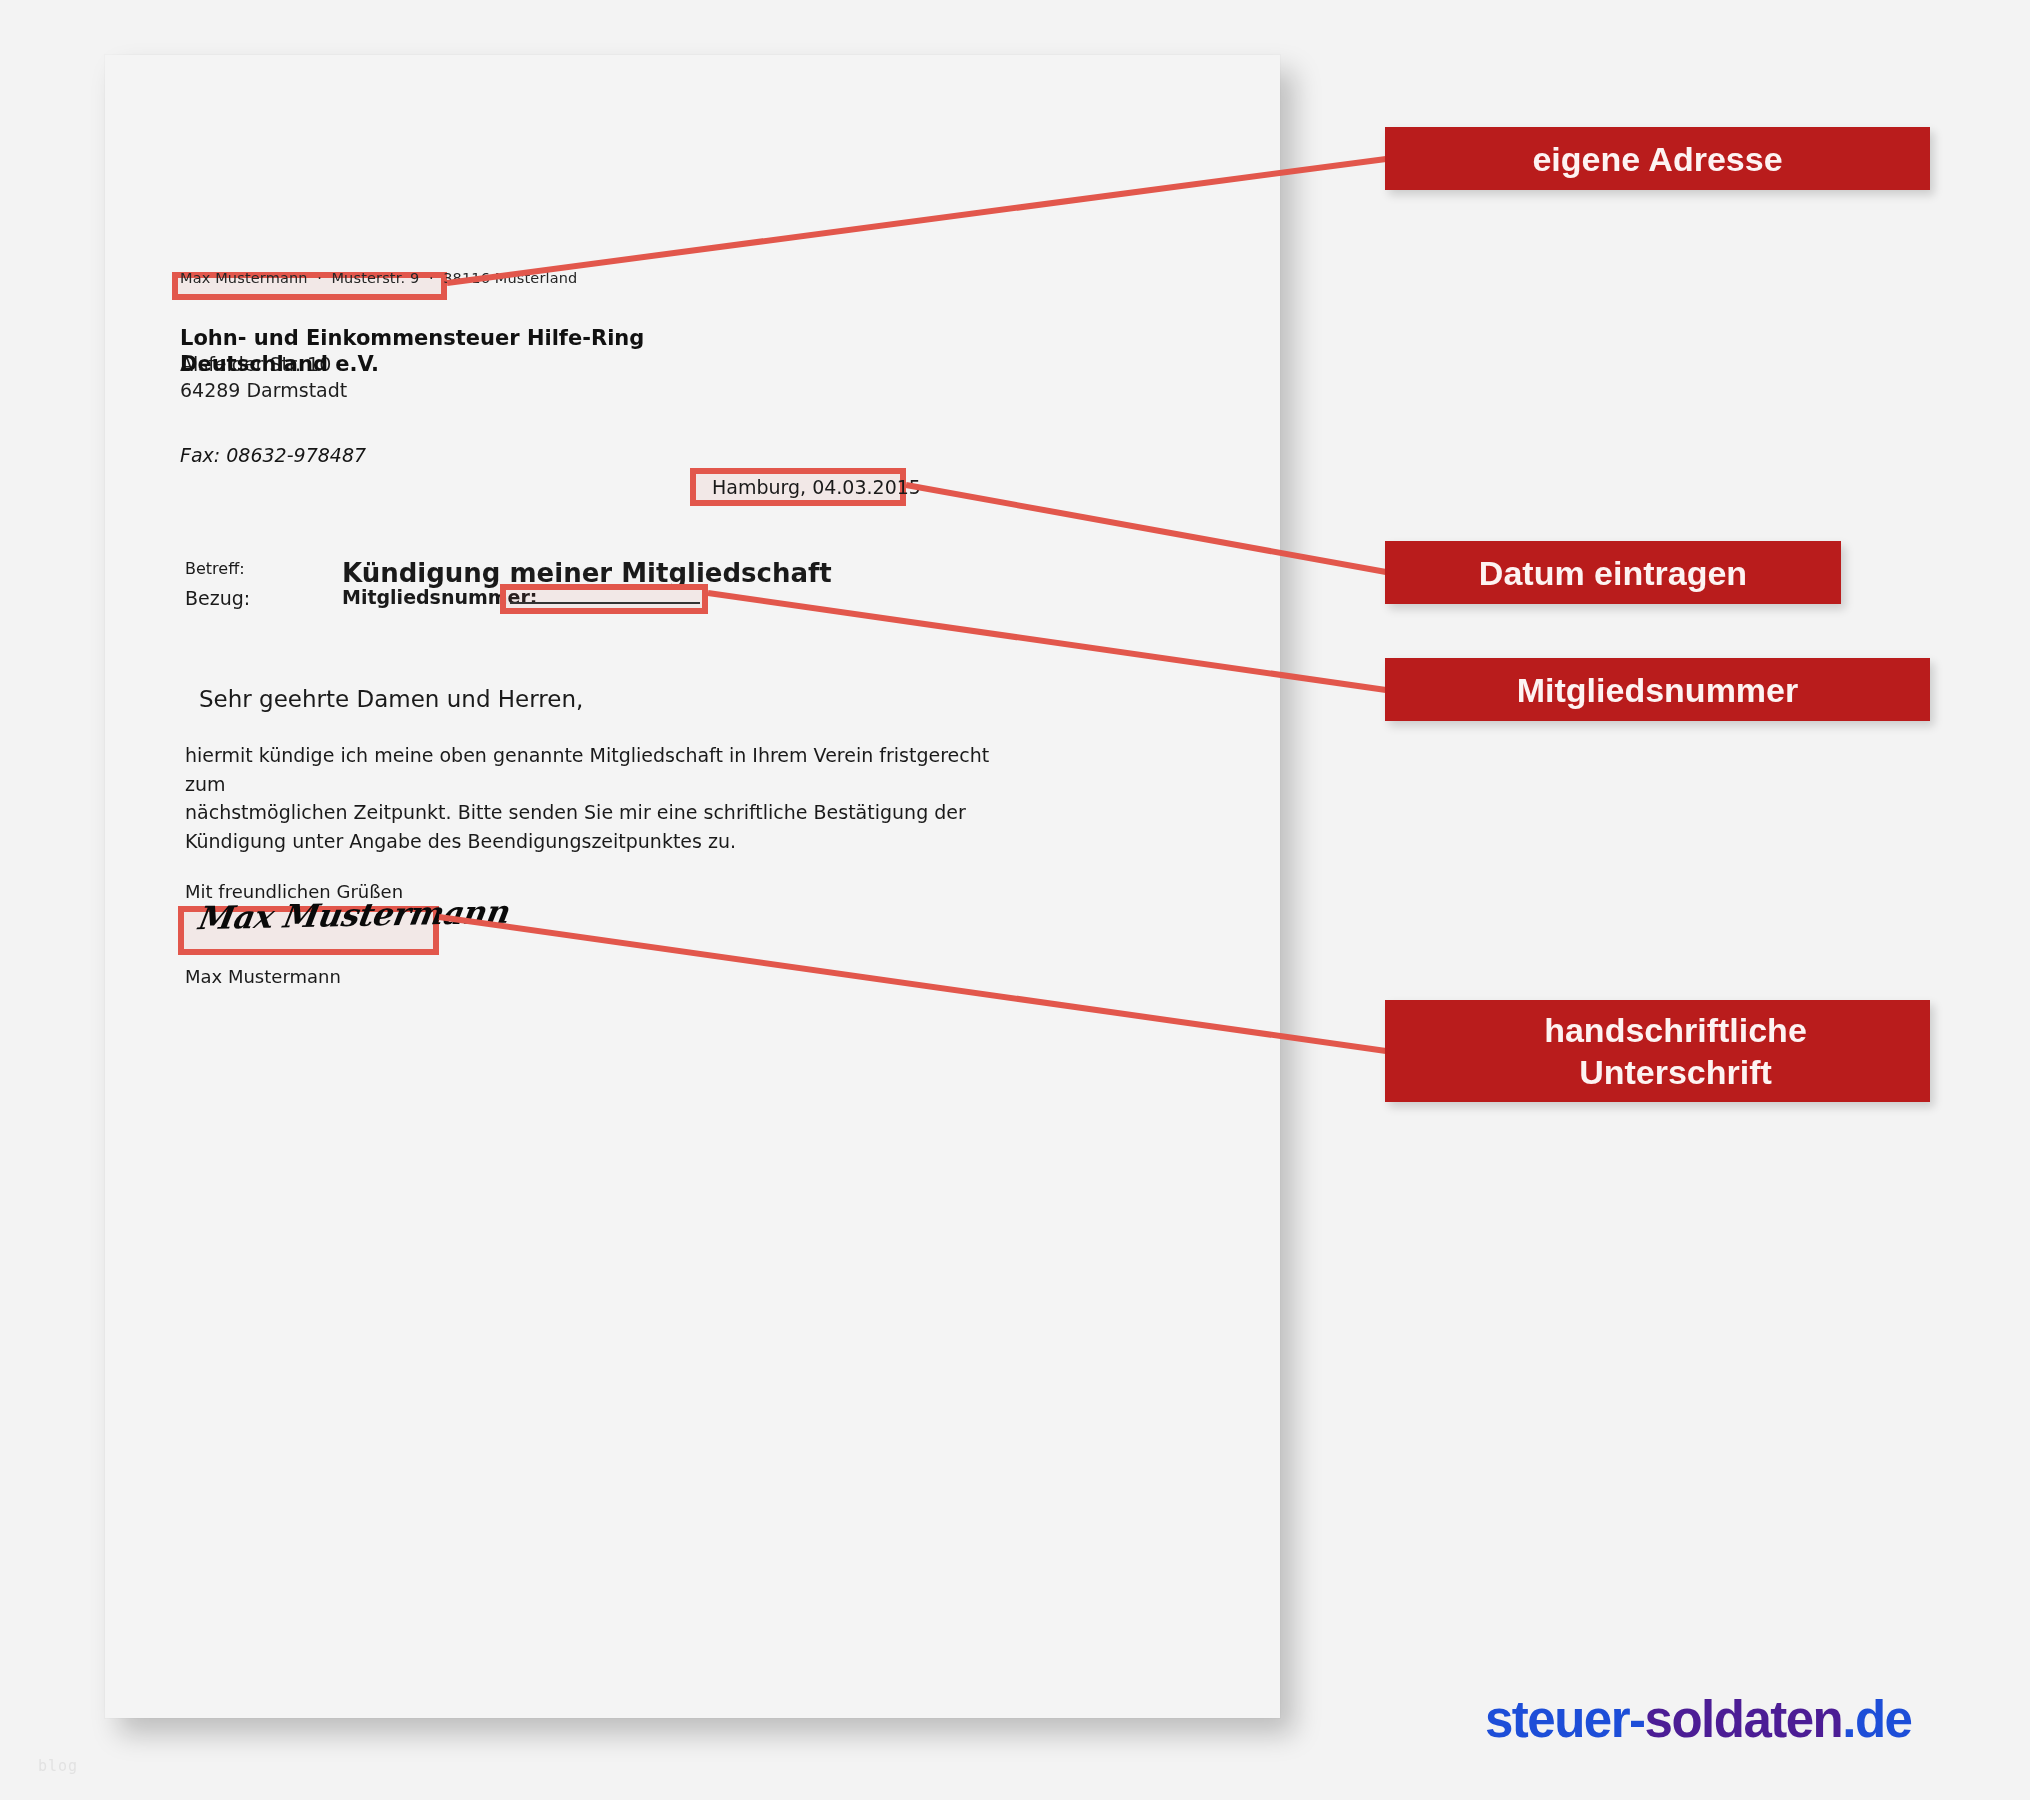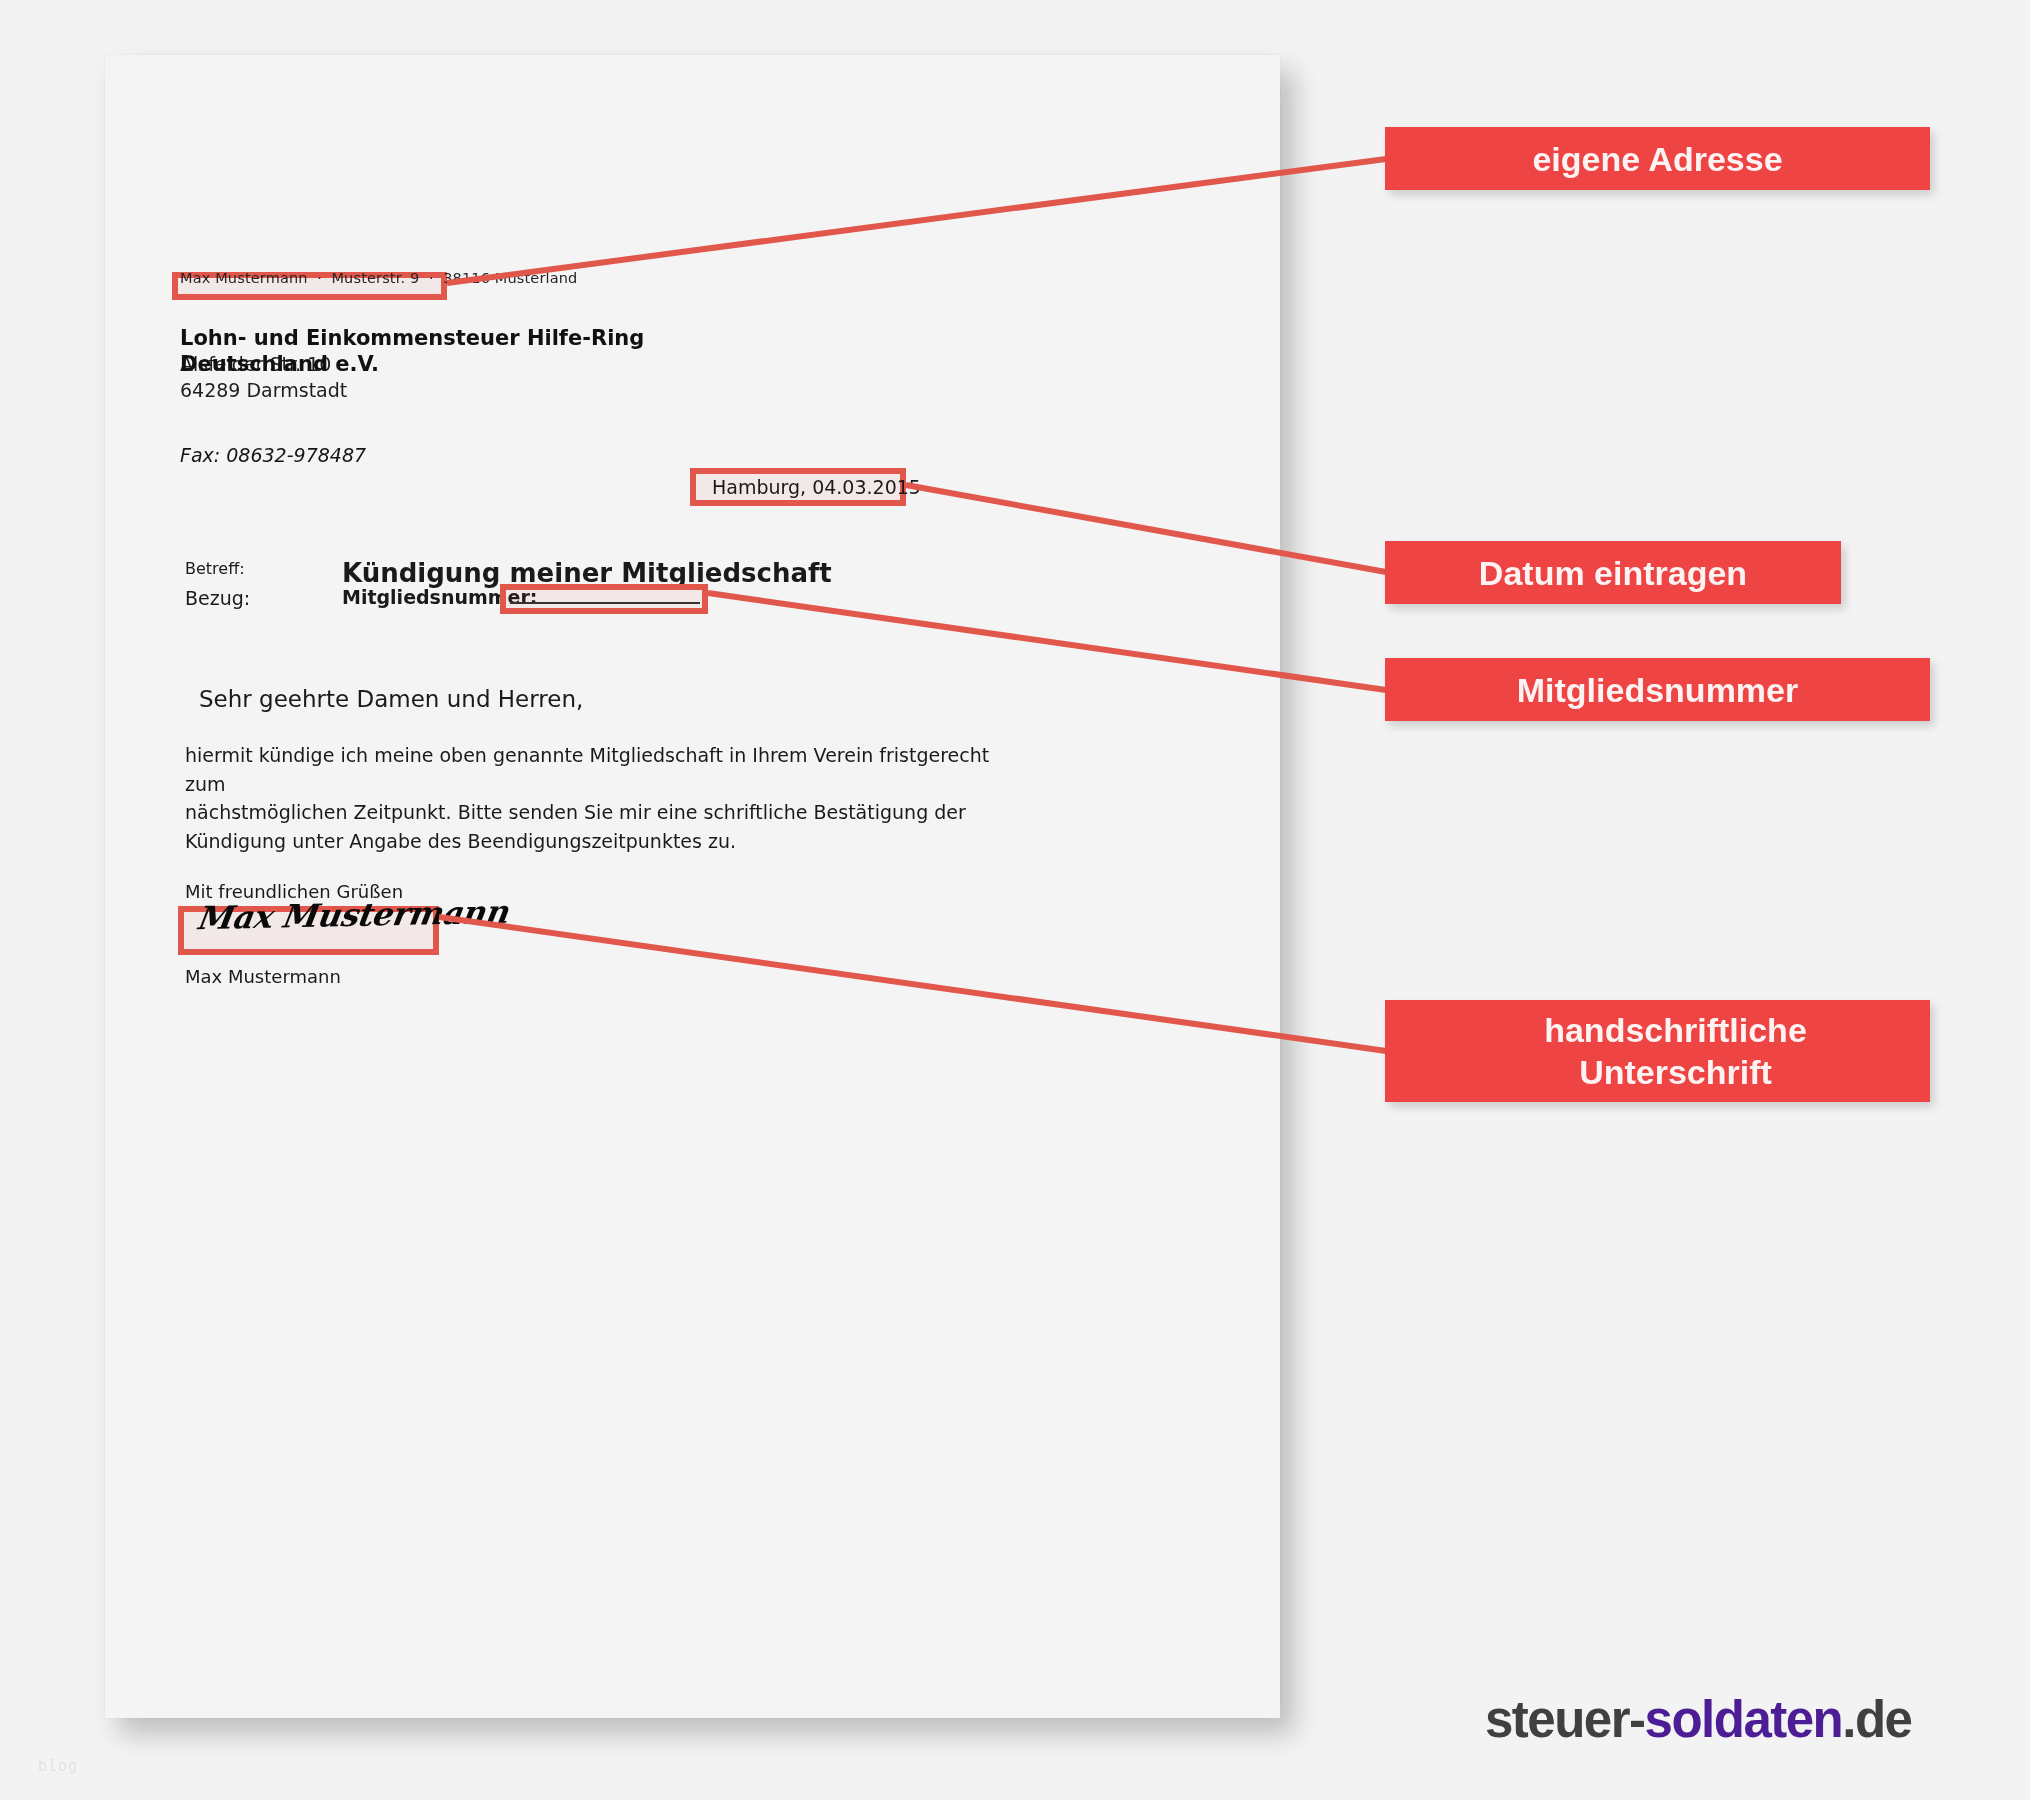--- a/index.html
+++ b/index.html
@@ -185,21 +185,21 @@
     top: 0;
     width: 2030px;
     height: 1800px;
     pointer-events: none;
     z-index: 4;
   }
 
   
   .callout {
     position: absolute;
-    background: #ef4444;
+    background: #b91c1c;
     color: #fdf3f2;
     font-family: "Liberation Sans", sans-serif;
     font-weight: bold;
     font-size: 34px;
     text-align: center;
     display: flex;
     align-items: center;
     justify-content: center;
     line-height: 42px;
     box-shadow: 4px 5px 9px rgba(0,0,0,0.16);
@@ -217,21 +217,21 @@
     position: absolute;
     left: 1485px;
     top: 1690px;
     font-family: "Liberation Sans", sans-serif;
     font-weight: bold;
     font-size: 51px;
     letter-spacing: -1.5px;
     z-index: 5;
     white-space: pre;
   }
-  #logo .logo-grey  { color: #404040; }
+  #logo .logo-grey  { color: #1d4ed8; }
   #logo .logo-green { color: #4c1d95; }
 </style>
 </head>
 <body>
 
 <div id="canvas">
 
   <div id="blog-watermark">blog</div>
 
   <div id="letter-page">

